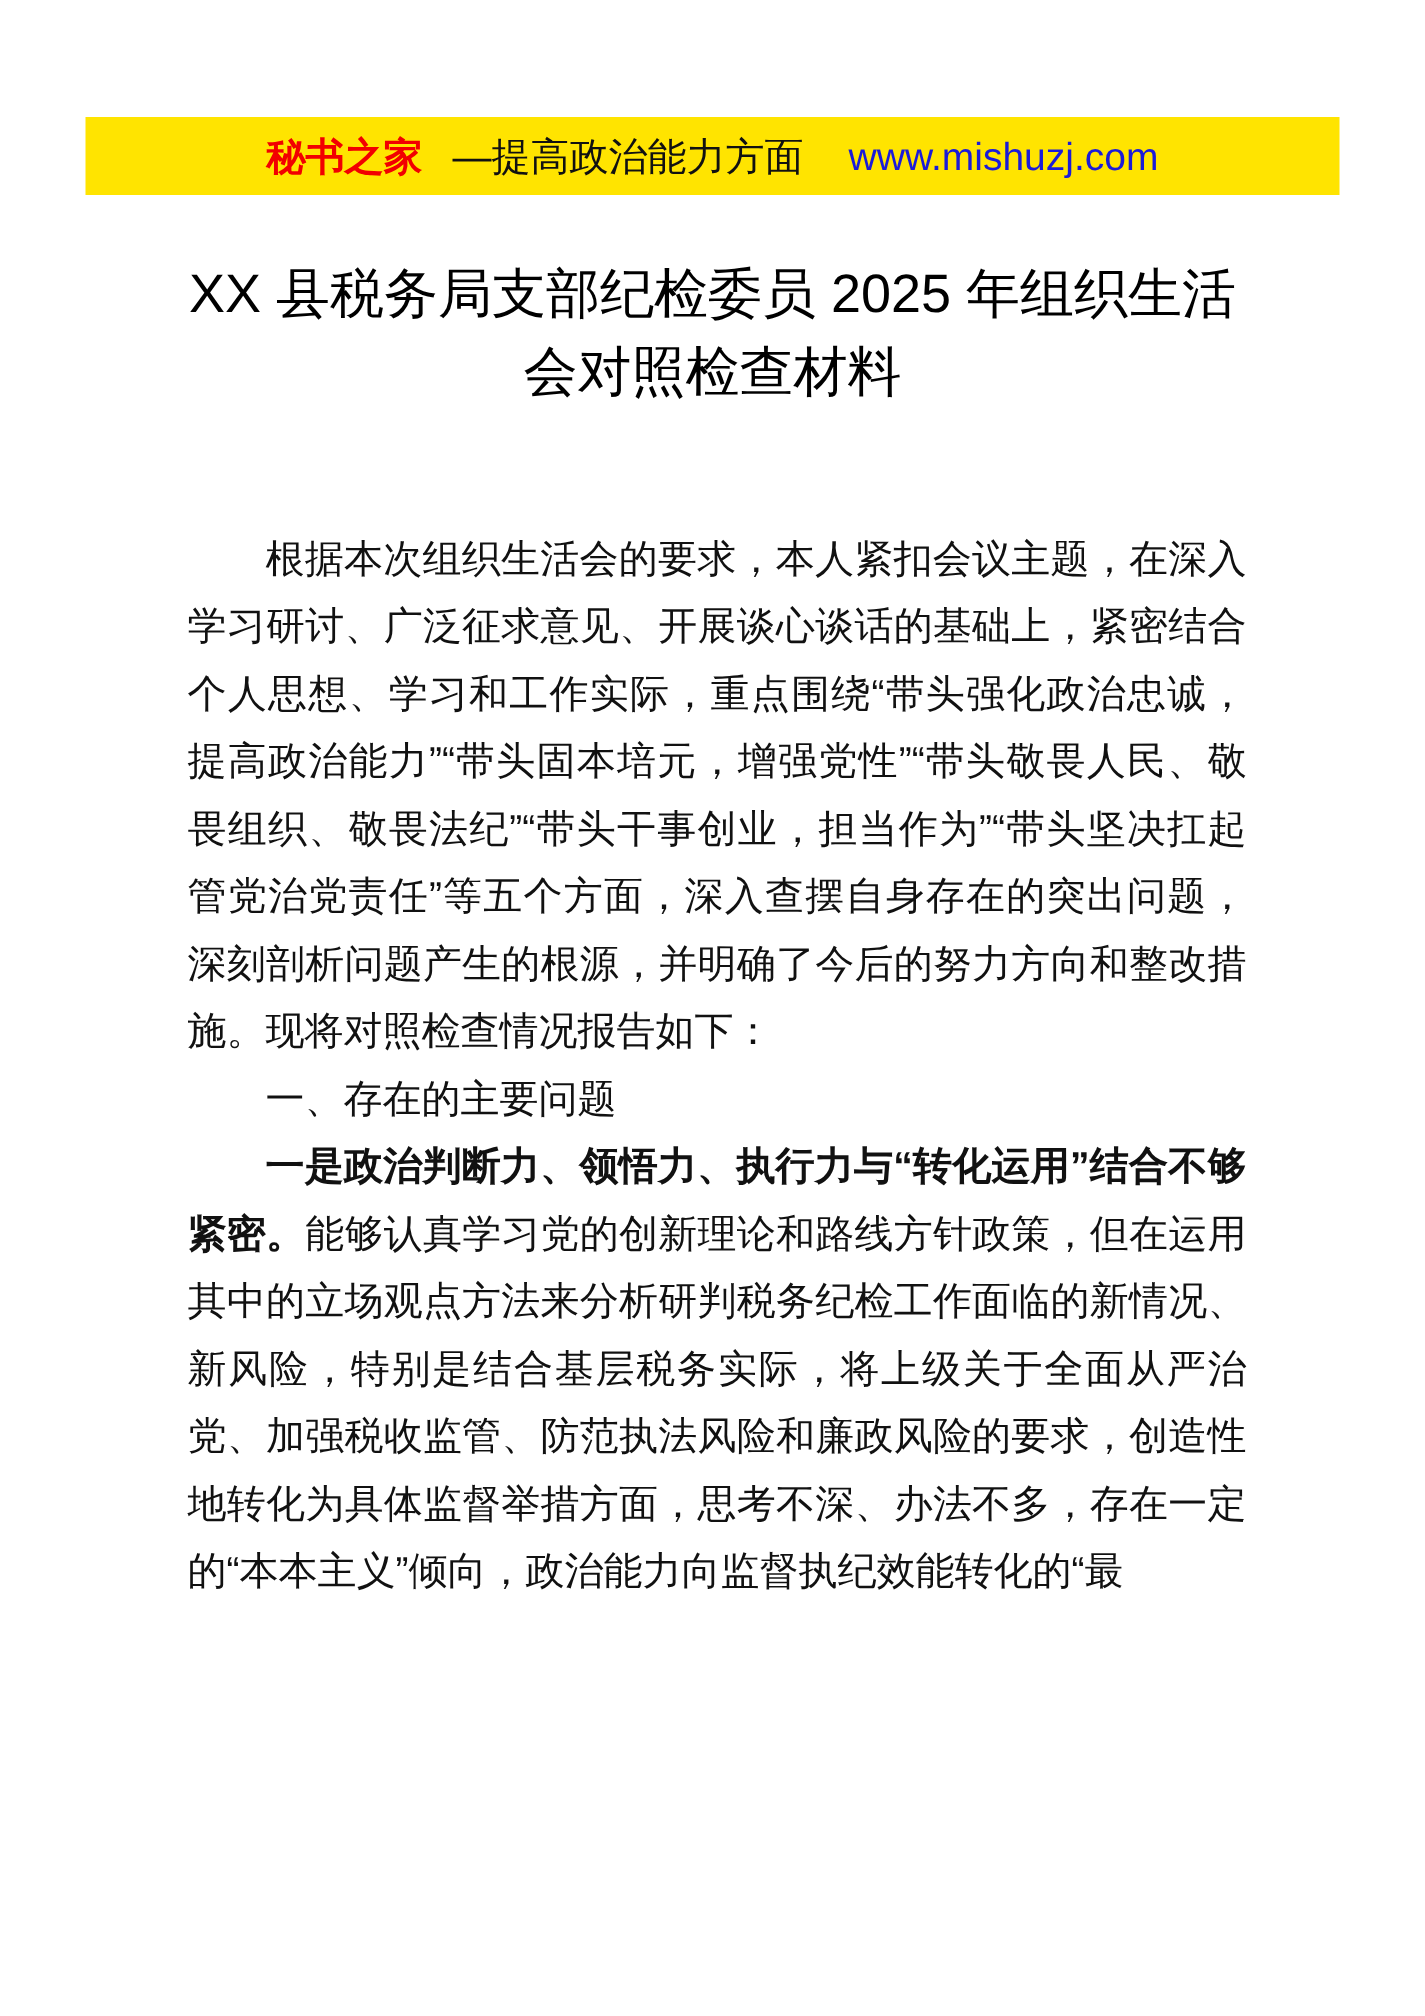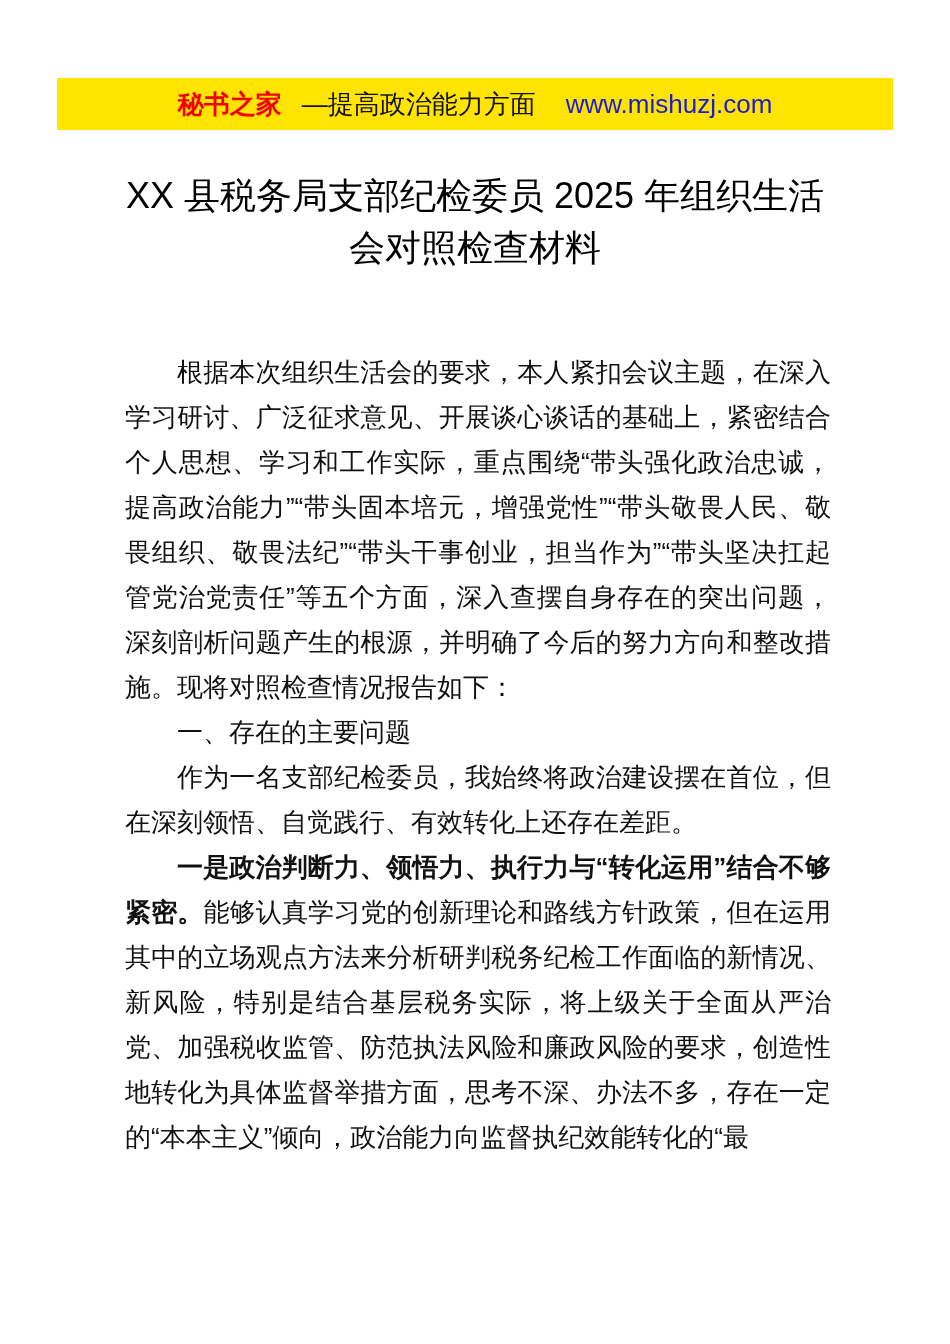--- a/index.html
+++ b/index.html
@@ -58,17 +58,16 @@
   </div>
 
   <h1 class="doc-title">
     <div class="tl">XX 县税务局支部纪检委员 2025 年组织生活</div>
     <div class="tl">会对照检查材料</div>
   </h1>
 
   <div class="doc-body">
     <p><span>根据本次组织生活会的要求，本人紧扣会议主题，在深入学习研讨、广泛征求意见、开展谈心谈话的基础上，紧密结合个人思想、学习和工作实际，重点围绕“带头强化政治忠诚，提高政治能力”“带头固本培元，增强党性”“带头敬畏人民、敬畏组织、敬畏法纪”“带头干事创业，担当作为”“带头坚决扛起管党治党责任”等五个方面，深入查摆自身存在的突出问题，深刻剖析问题产生的根源，并明确了今后的努力方向和整改措施。现将对照检查情况报告如下：</span></p>
     <p><span>一、存在的主要问题</span></p>
-    <p><span>作为一名支部纪检委员，我始终将政治建设摆在首位，但在深刻领悟、自觉践行、有效转化上还存在差距。</span></p>
     <p><span class="bold">一是政治判断力、领悟力、执行力与“转化运用”结合不够紧密。</span><span>能够认真学习党的创新理论和路线方针政策，但在运用其中的立场观点方法来分析研判税务纪检工作面临的新情况、新风险，特别是结合基层税务实际，将上级关于全面从严治党、加强税收监管、防范执法风险和廉政风险的要求，创造性地转化为具体监督举措方面，思考不深、办法不多，存在一定的“本本主义”倾向，政治能力向监督执纪效能转化的“最</span></p>
   </div>
 
 </div>
 
 </body></html>

